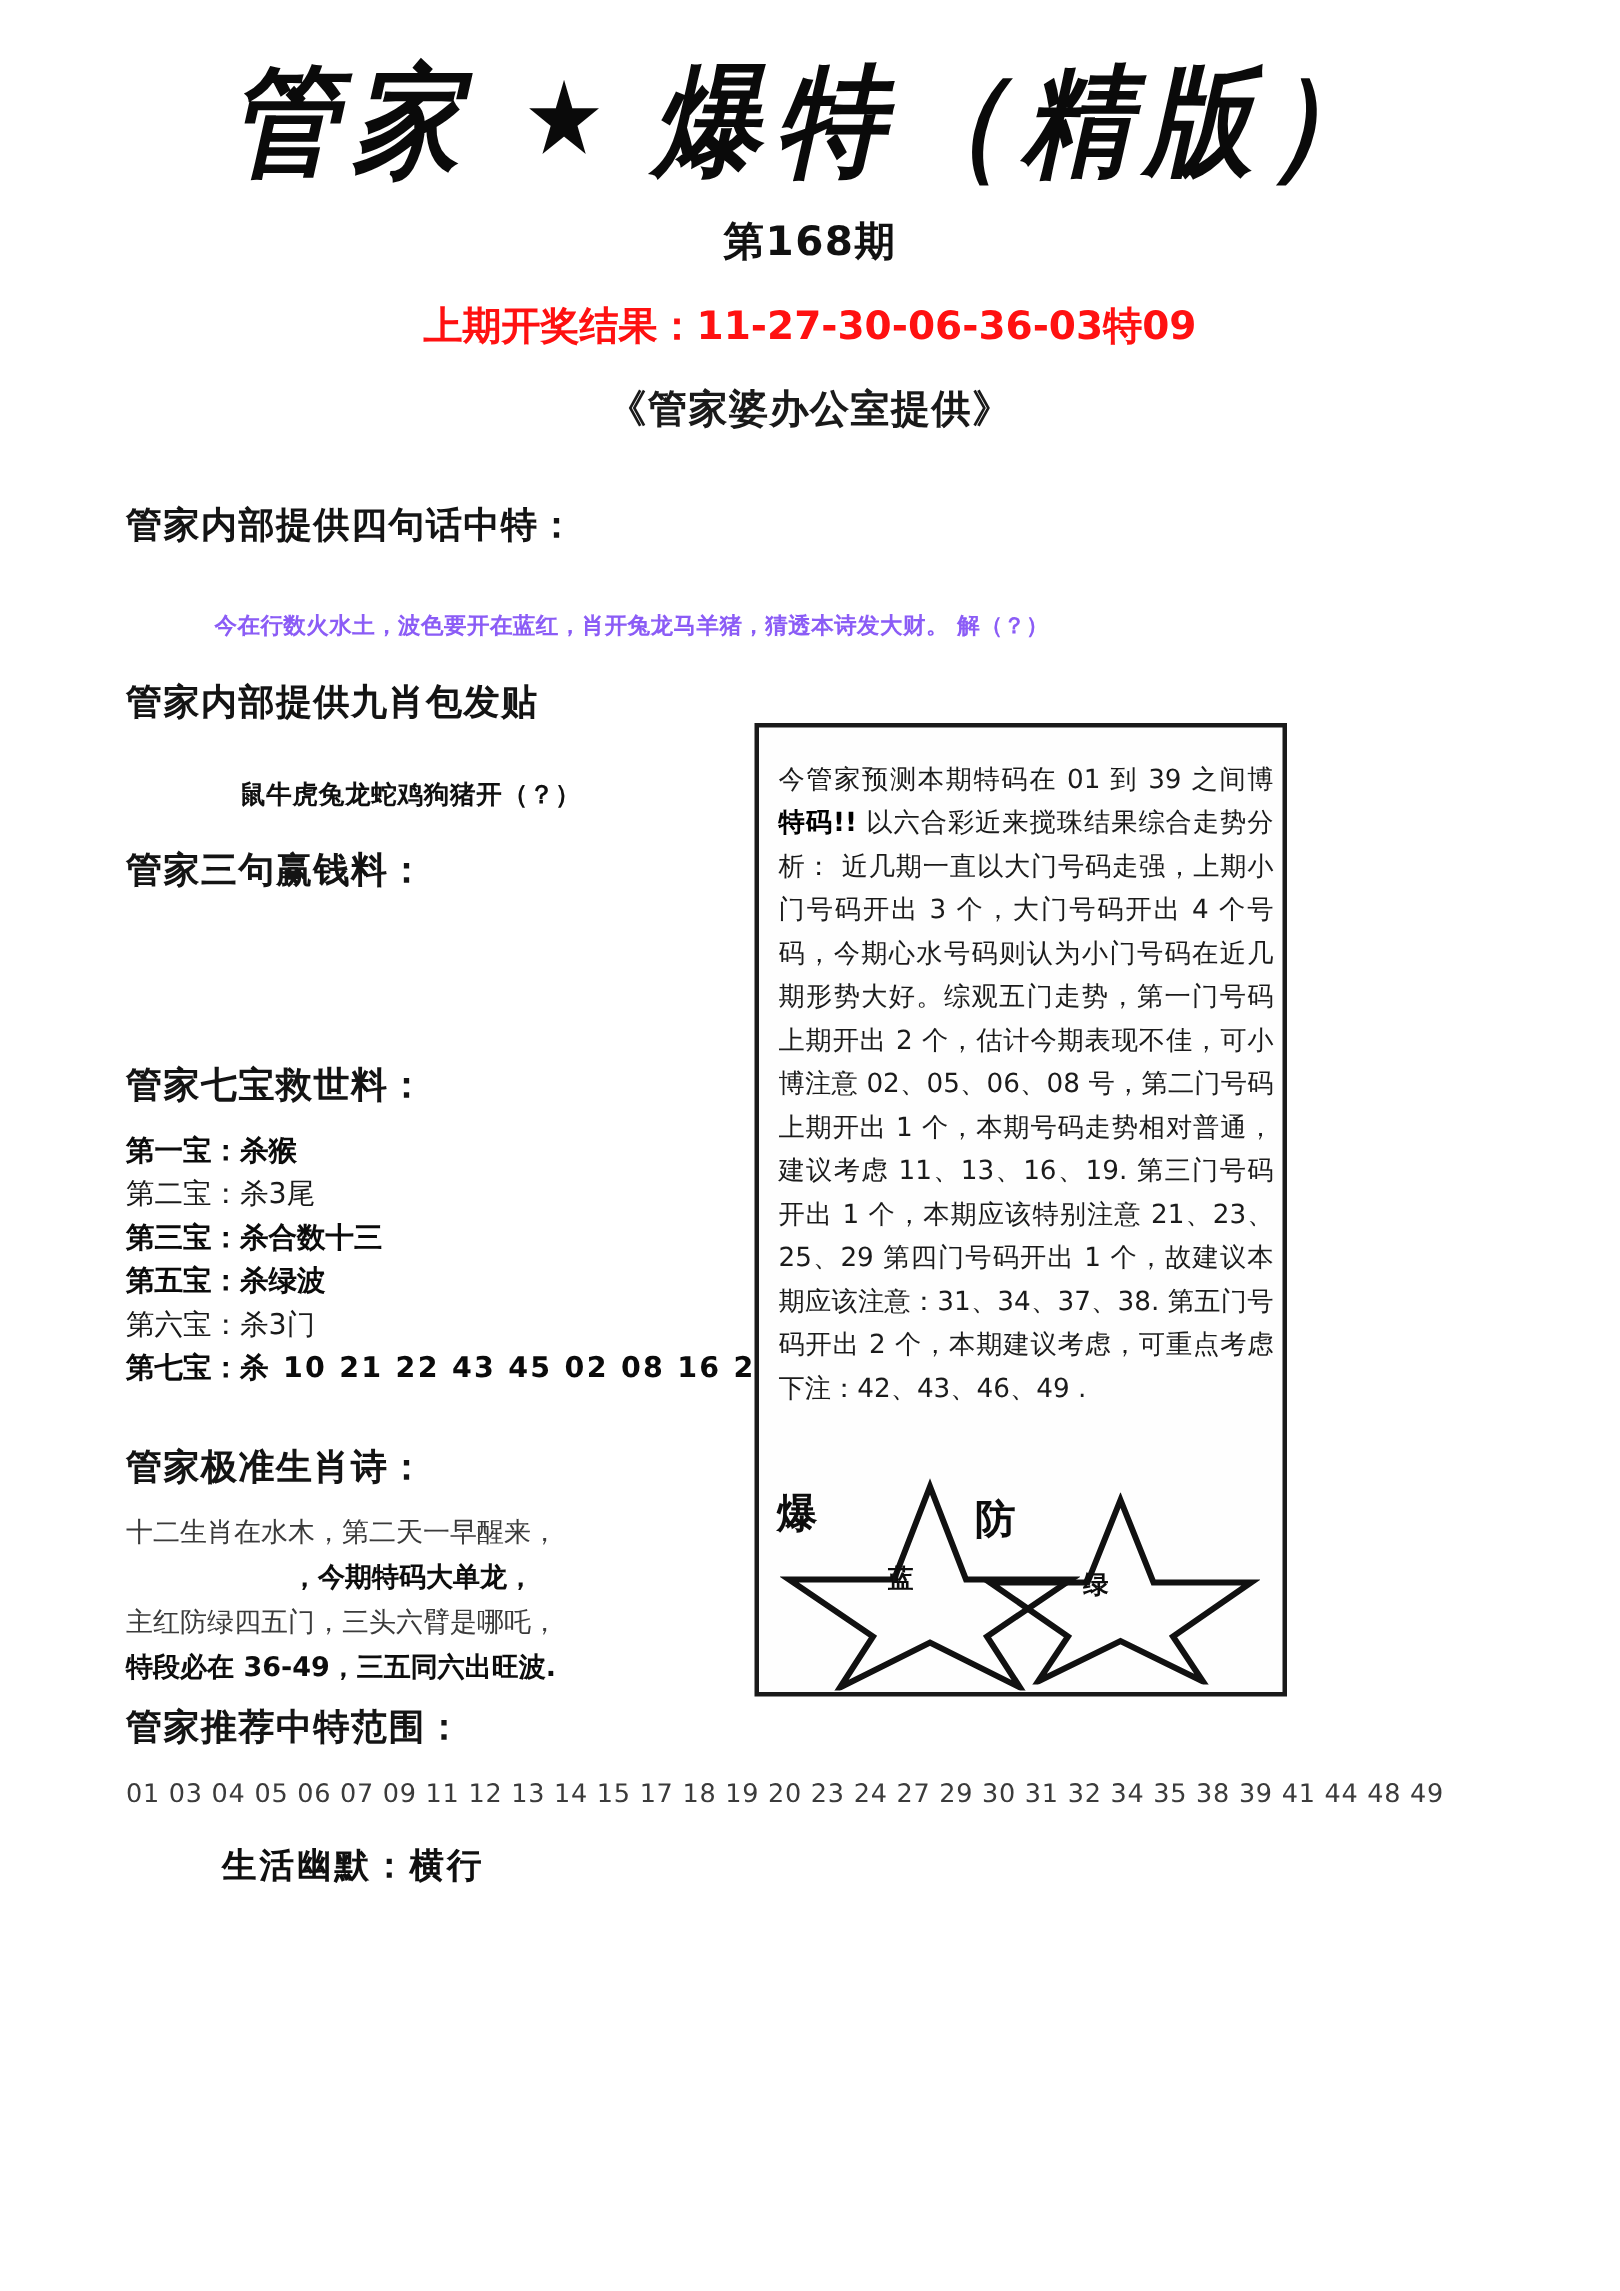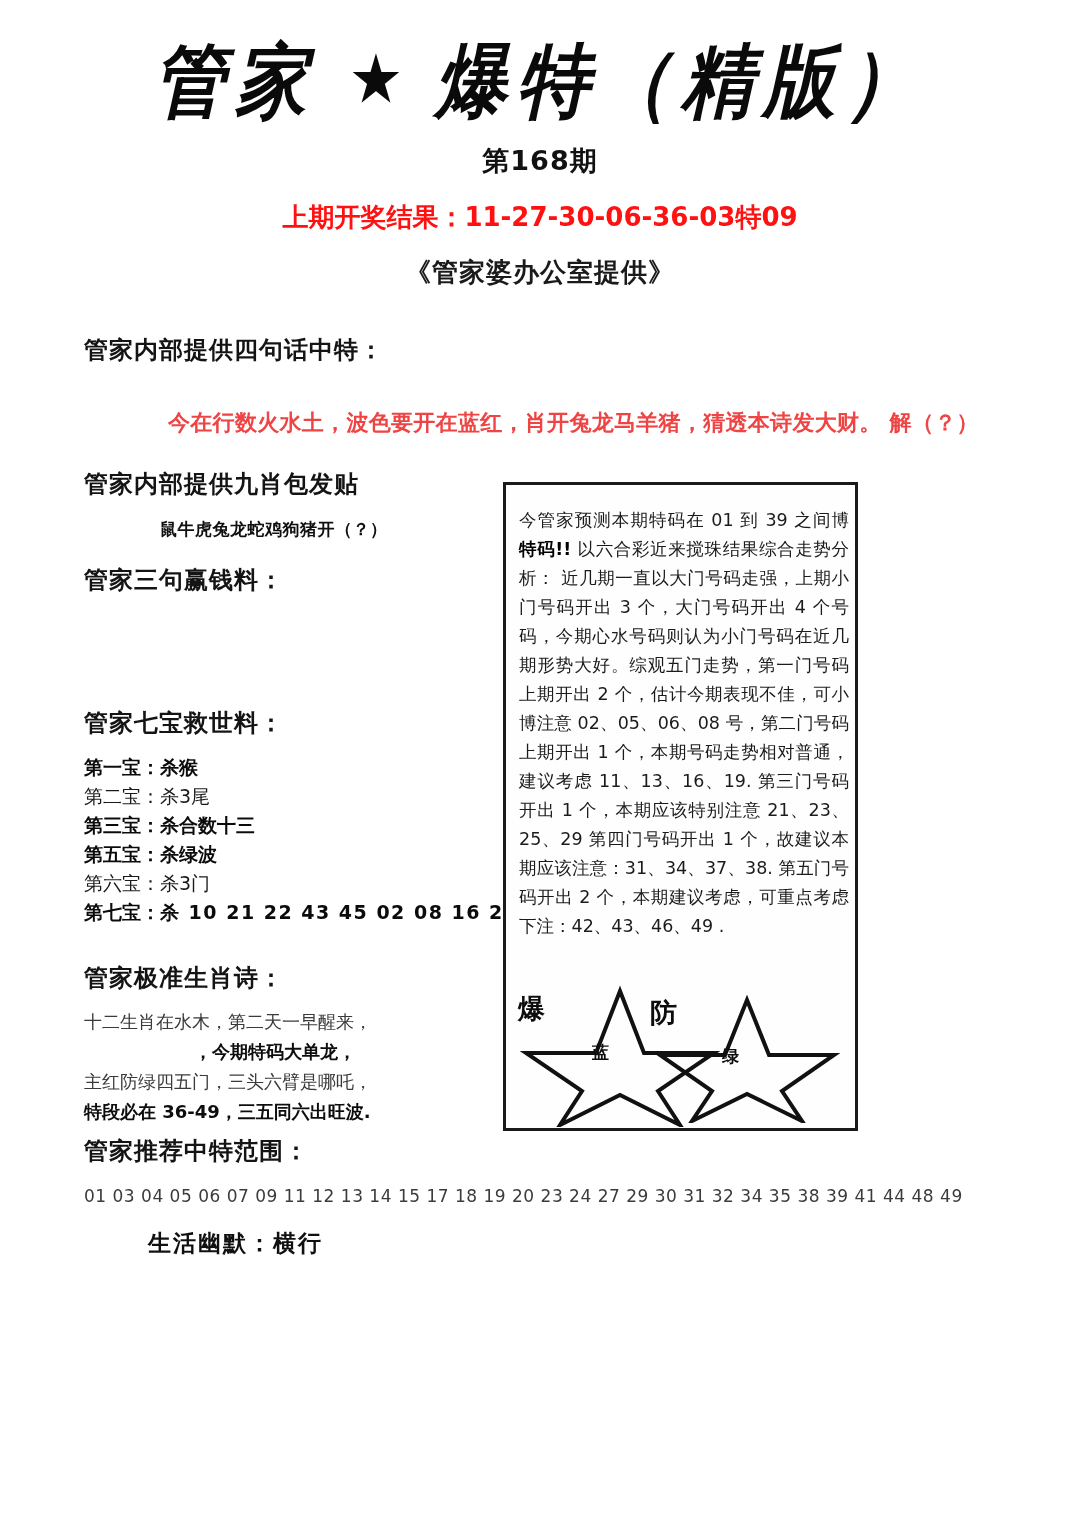--- a/index.html
+++ b/index.html
@@ -86,26 +86,26 @@
     font-family: "DejaVu Serif", "Liberation Serif", serif;
     font-weight: 700;
     font-size: 24px;
     letter-spacing: 1px;
     color: #141414;
     white-space: nowrap;
   }
 
   .poem-line {
     position: absolute;
-    left: 168px; top: 408px;
-    font-family: "DejaVu Sans", sans-serif;
-    font-weight: 700;
-    font-size: 22px;
+    left: 143px; top: 408px;
+    font-family: "DejaVu Sans", sans-serif;
+    font-weight: 700;
+    font-size: 15px;
     letter-spacing: 0.3px;
-    color: #ef4444;
+    color: #8b5cf6;
     white-space: nowrap;
   }
 
   .nine-line {
     position: absolute;
     left: 160px; top: 518px;
     font-family: "DejaVu Sans", sans-serif;
     font-weight: 700;
     font-size: 17px;
     letter-spacing: 0.5px;
@@ -235,21 +235,21 @@
     <span>爆特（精版）</span>
   </div>
 
   <div class="issue-no">第168期</div>
   <div class="last-result">上期开奖结果：11-27-30-06-36-03特09</div>
   <div class="provider">《管家婆办公室提供》</div>
 
   <div class="sec-head" style="left:84px; top:334px;">管家内部提供四句话中特：</div>
   <div class="poem-line">今在行数火水土，波色要开在蓝红，肖开兔龙马羊猪，猜透本诗发大财。  解（？）</div>
 
-  <div class="sec-head" style="left:84px; top:452px;margin-top:16px;">管家内部提供九肖包发贴</div>
+  <div class="sec-head" style="left:84px; top:452px;">管家内部提供九肖包发贴</div>
   <div class="nine-line">鼠牛虎兔龙蛇鸡狗猪开（？）</div>
 
   <div class="sec-head" style="left:84px; top:564px;">管家三句赢钱料：</div>
 
   <div class="sec-head" style="left:84px; top:707px;">管家七宝救世料：</div>
   <div class="treasures">
     <div class="trow odd">
       <span>第一宝：</span><span>杀猴</span>
     </div>
     <div class="trow">

